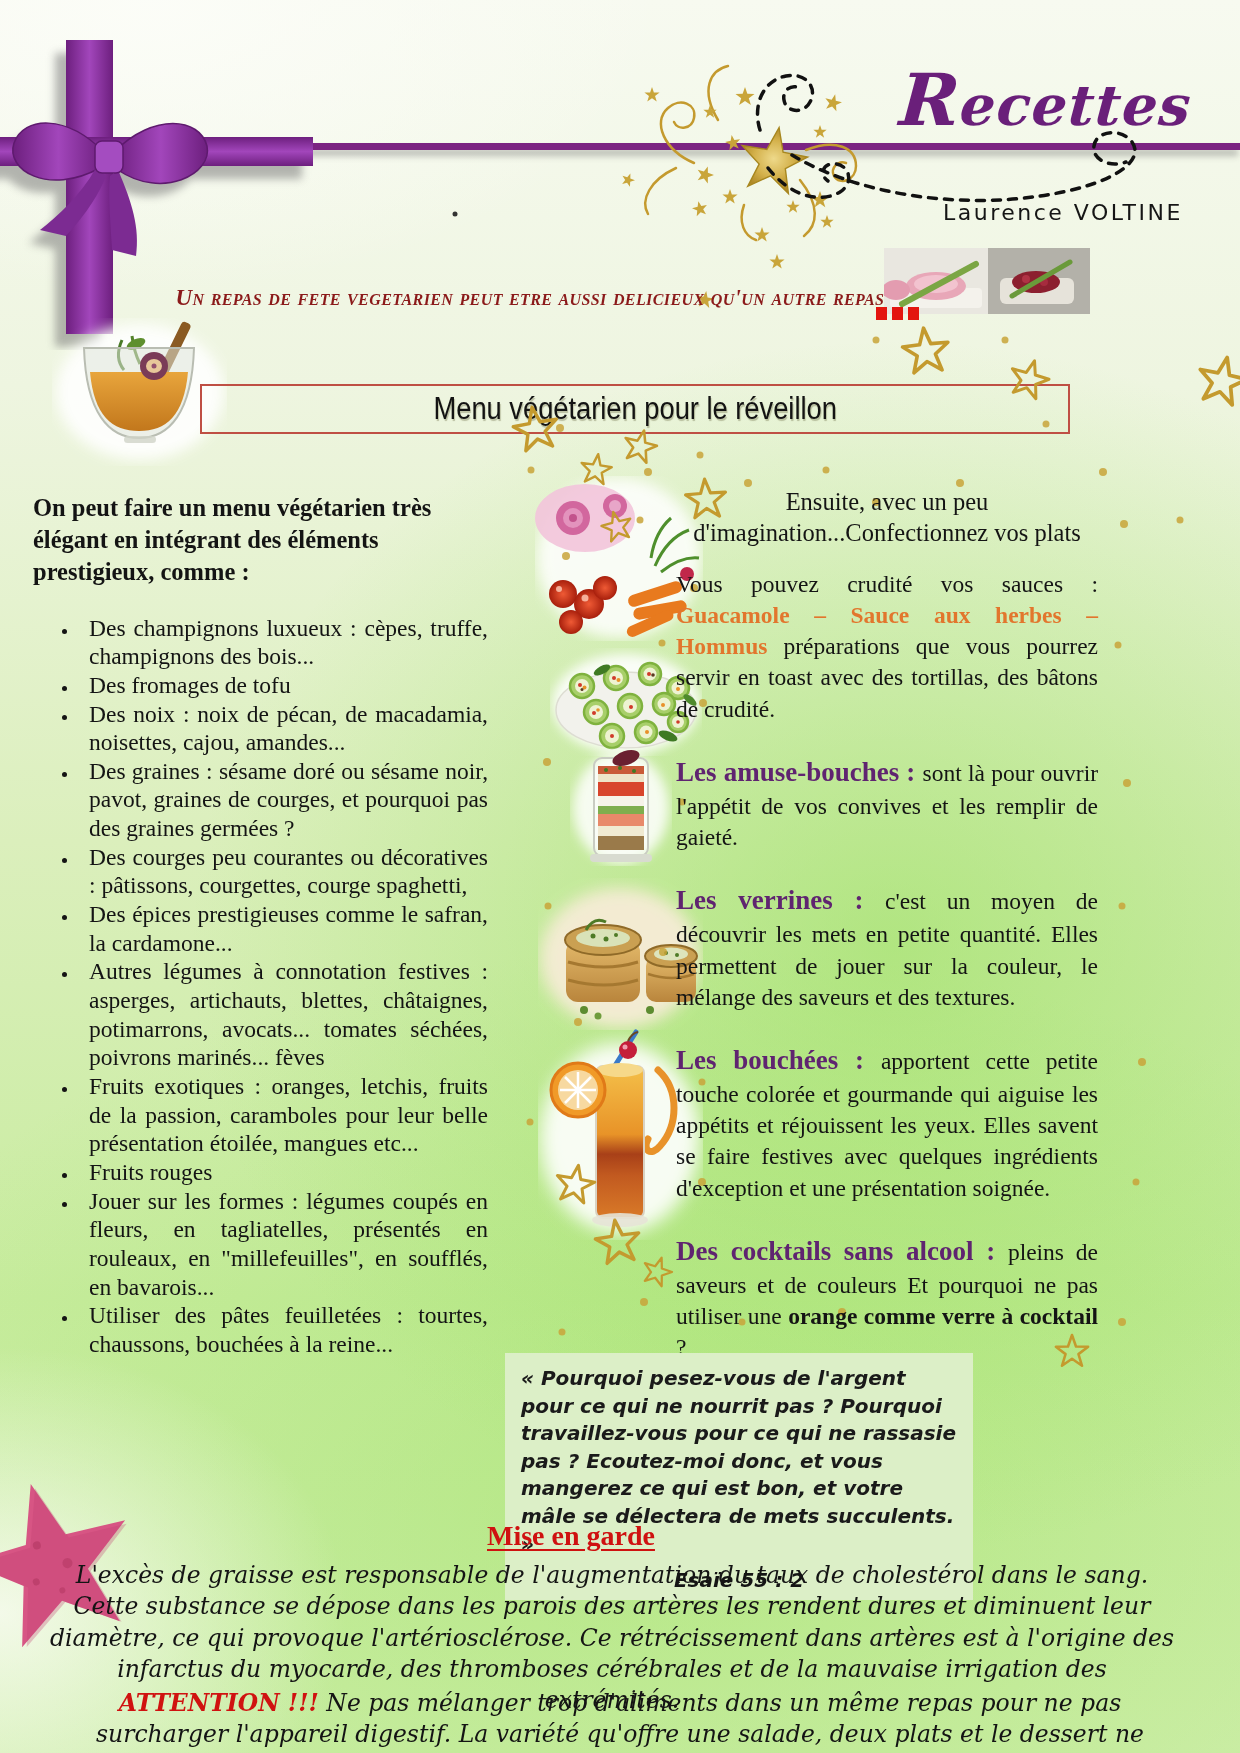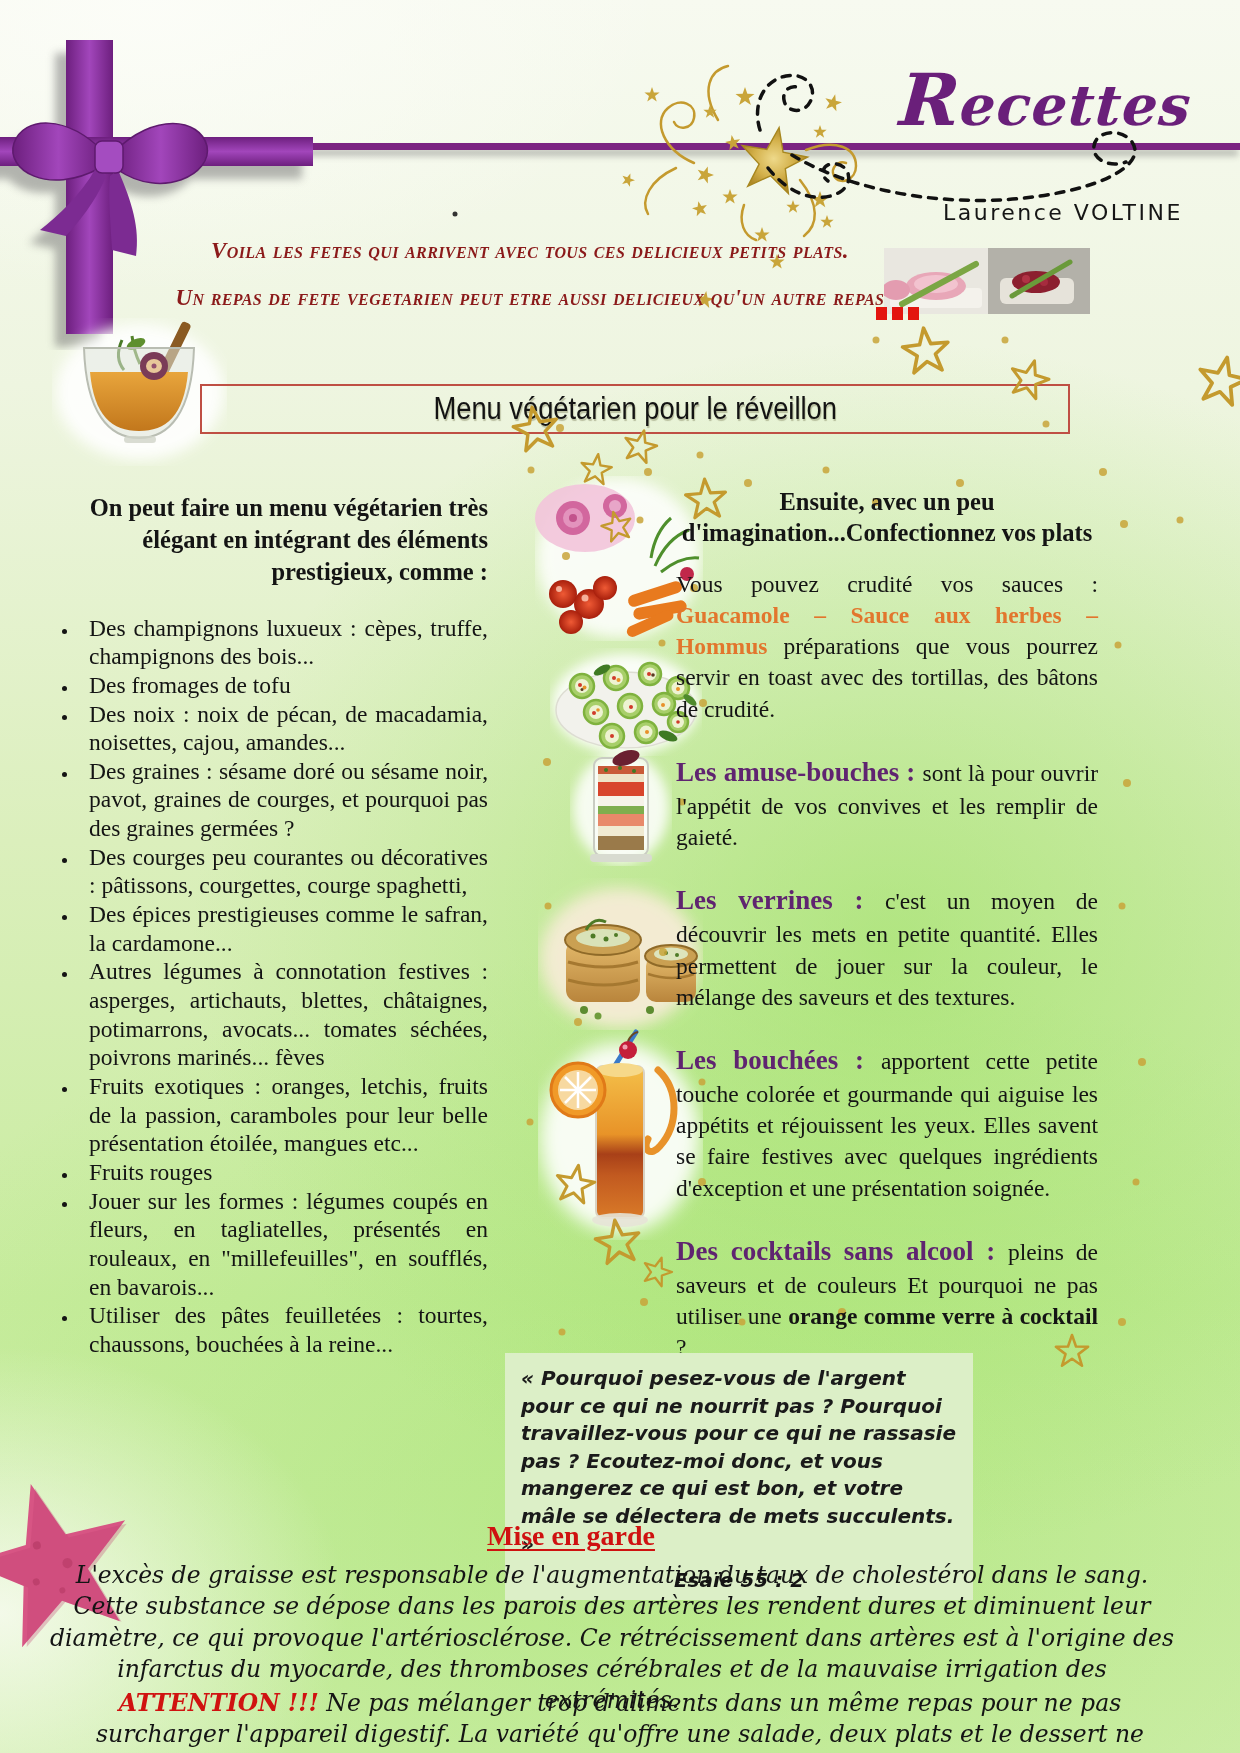--- a/index.html
+++ b/index.html
@@ -33,26 +33,26 @@
   
   .titlebox{left:200px;top:384px;width:866px;height:46px;z-index:3;border:2px solid #bf4f44;
     display:flex;align-items:center;justify-content:center;text-align:right;}
   .titlebox .t{display:inline-block;transform:scaleX(.88);font-family:"Liberation Sans",sans-serif;
     font-size:31px;color:#131313;text-shadow:1px 1.5px 1px rgba(110,110,70,.4);white-space:nowrap;}
   .decor{left:0;top:0;z-index:3;pointer-events:none;}
   .so{fill:none;stroke:#c49a2e;stroke-width:3px;stroke-linejoin:round;vector-effect:non-scaling-stroke;}
   .gd{fill:#c9a53a;opacity:.85;}
   
   .leftcol{left:33px;top:492px;width:455px;z-index:4;}
-  .leftcol .lead{font-size:24.5px;font-weight:700;text-align:right;line-height:1.3;margin:0;}
+  .leftcol .lead{font-size:24.5px;font-weight:700;text-align:left;line-height:1.3;margin:0;}
   .leftcol ul{margin:26px 0 0 0;padding:0 0 0 46px;}
   .leftcol li{font-size:23.5px;line-height:1.22;text-align:justify;padding-left:10px;margin:0;}
   .leftcol li::marker{font-size:.75em;}
   .rightcol{left:676px;top:486px;width:422px;z-index:4;}
-  .rightcol h2{font-size:24.5px;font-weight:700;text-align:center;line-height:1.28;margin:0 0 20px 0;}
+  .rightcol h2{font-size:24.5px;font-weight:400;text-align:center;line-height:1.28;margin:0 0 20px 0;}
   .rightcol p{font-size:23.5px;line-height:1.33;text-align:justify;margin:0 0 30px 0;}
   .hl{color:#e2762d;font-weight:700;}
   .plead{color:#5f2470;font-weight:700;font-size:27px;}
   .bb{font-weight:700;}
   
   .quote{left:505px;top:1353px;width:468px;z-index:4;background:#dcefc7;padding:12px 16px 8px 16px;
     box-sizing:border-box;font-family:"DejaVu Sans","Liberation Sans",sans-serif;}
   .quote .q{margin:0;font-size:20px;line-height:1.38;font-weight:700;font-style:italic;color:#1a1a1a;}
   .quote .ref{text-align:center;font-size:20px;font-weight:700;font-style:italic;margin-top:10px;}
   
@@ -143,21 +143,20 @@
     <g stroke="#111" stroke-width="3.5" fill="none" stroke-dasharray="8 8" stroke-linecap="round">
       <path d="M760,130 C752,104 764,80 786,76 C806,72 818,88 810,102 C804,114 786,113 784,100 C782,90 792,84 799,88"></path>
       <path d="M792,155 C860,196 960,208 1040,196 C1110,186 1146,162 1132,142 C1122,128 1096,130 1094,146 C1092,160 1110,168 1126,162"></path>
       <path d="M768,168 C790,196 820,204 840,192 C854,183 850,166 836,164 C824,162 818,174 828,181"></path>
     </g>
   </svg>
 
   <div class="abs masthead">Recettes</div>
   <div class="abs author">Laurence VOLTINE</div>
 
-  <div class="abs introline il1">Voila les fetes qui arrivent avec tous ces delicieux petits plats.</div>
   <div class="abs introline il2">Un repas de fete vegetarien peut etre aussi delicieux qu'un autre repas</div>
 
   <svg class="abs photo" style="left:52px;top:318px" width="175" height="148" viewBox="0 0 175 148">
     <defs>
       <linearGradient id="soup" x1="0" y1="0" x2="0" y2="1">
           <stop offset="0" stop-color="#e8a53c"></stop>
           <stop offset="1" stop-color="#c2771c"></stop>
         </linearGradient>
       <filter id="sg">
           <feGaussianBlur stdDeviation="7"></feGaussianBlur>

